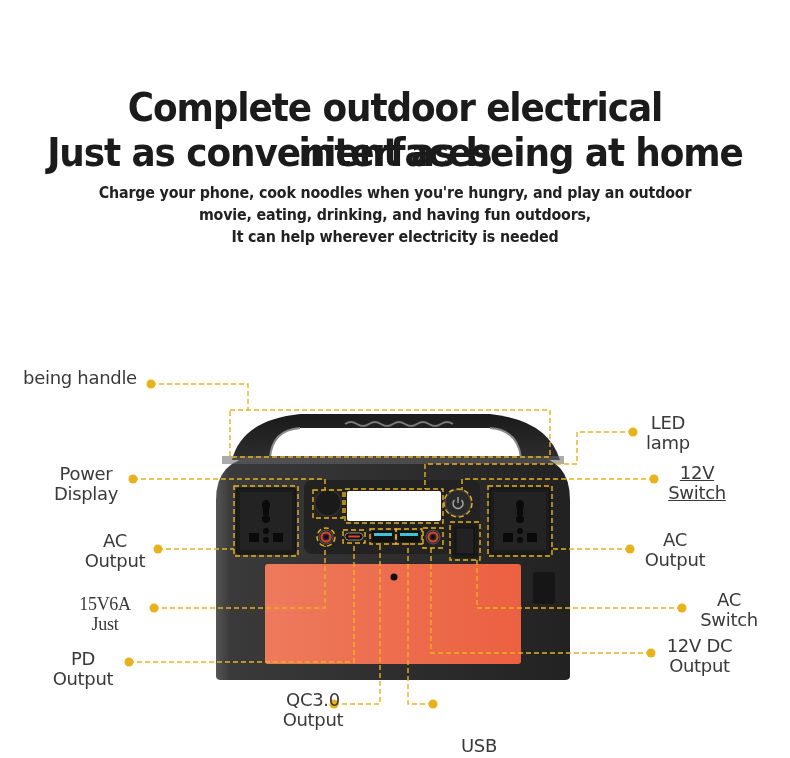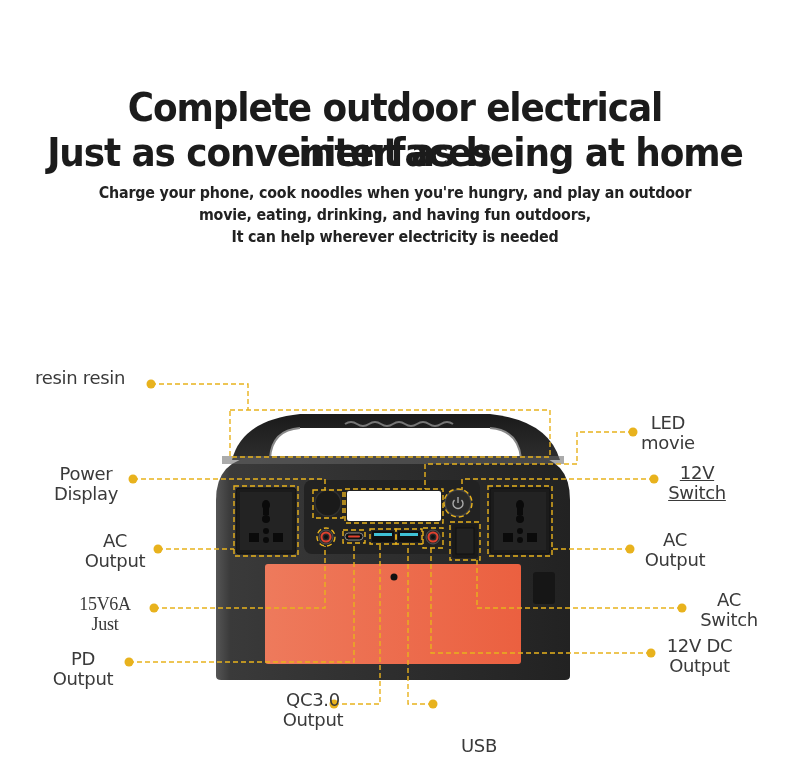--- a/index.html
+++ b/index.html
@@ -187,21 +187,21 @@
     <circle cx="433" cy="704" r="4.5"></circle>
     <circle cx="633" cy="432" r="4.5"></circle>
     <circle cx="654" cy="479" r="4.5"></circle>
     <circle cx="630" cy="549" r="4.5"></circle>
     <circle cx="682" cy="608" r="4.5"></circle>
     <circle cx="651" cy="653" r="4.5"></circle>
   </g>
 </svg>
 
 <div class="label" style="left:10px; top:368px; width:140px;">
-  <div>resin resin</div>
+  <div>being handle</div>
 </div>
 <div class="label" style="left:36px; top:464px; width:100px;">
   <div>Power</div>
   <div>Display</div>
 </div>
 <div class="label" style="left:70px; top:531px; width:90px;">
   <div>AC</div>
   <div>Output</div>
 </div>
 <div class="label" style="left:60px; top:594px; width:90px;font-family:Liberation Serif, serif;">
@@ -215,21 +215,21 @@
 <div class="label" style="left:268px; top:690px; width:90px;text-align:center;">
   <div>QC3.0</div>
   <div>Output</div>
 </div>
 <div class="label" style="left:434px; top:688px; width:90px;margin-top:48px;">
   <div>USB</div>
   <div>Output</div>
 </div>
 <div class="label" style="left:628px; top:413px; width:80px;">
   <div>LED</div>
-  <div>movie</div>
+  <div>lamp</div>
 </div>
 <div class="label" style="left:652px; top:463px; width:90px;text-decoration:underline;">
   <div>12V</div>
   <div>Switch</div>
 </div>
 <div class="label" style="left:630px; top:530px; width:90px;">
   <div>AC</div>
   <div>Output</div>
 </div>
 <div class="label" style="left:684px; top:590px; width:90px;">

